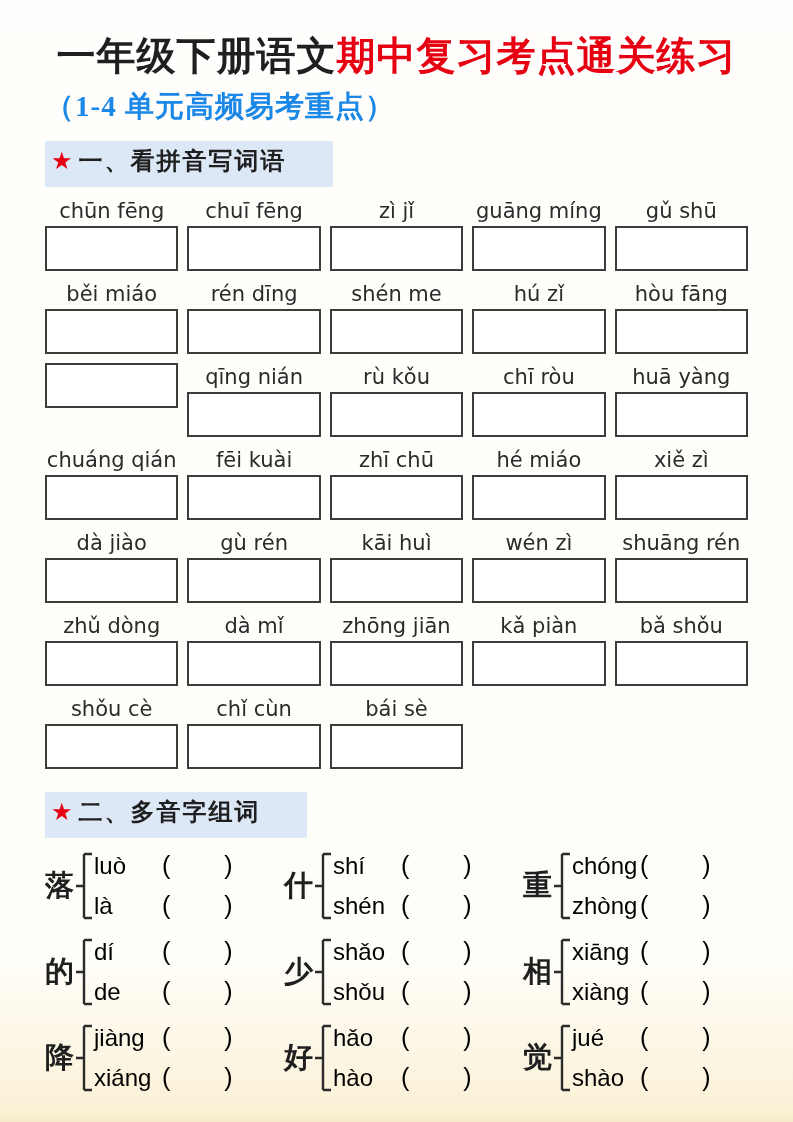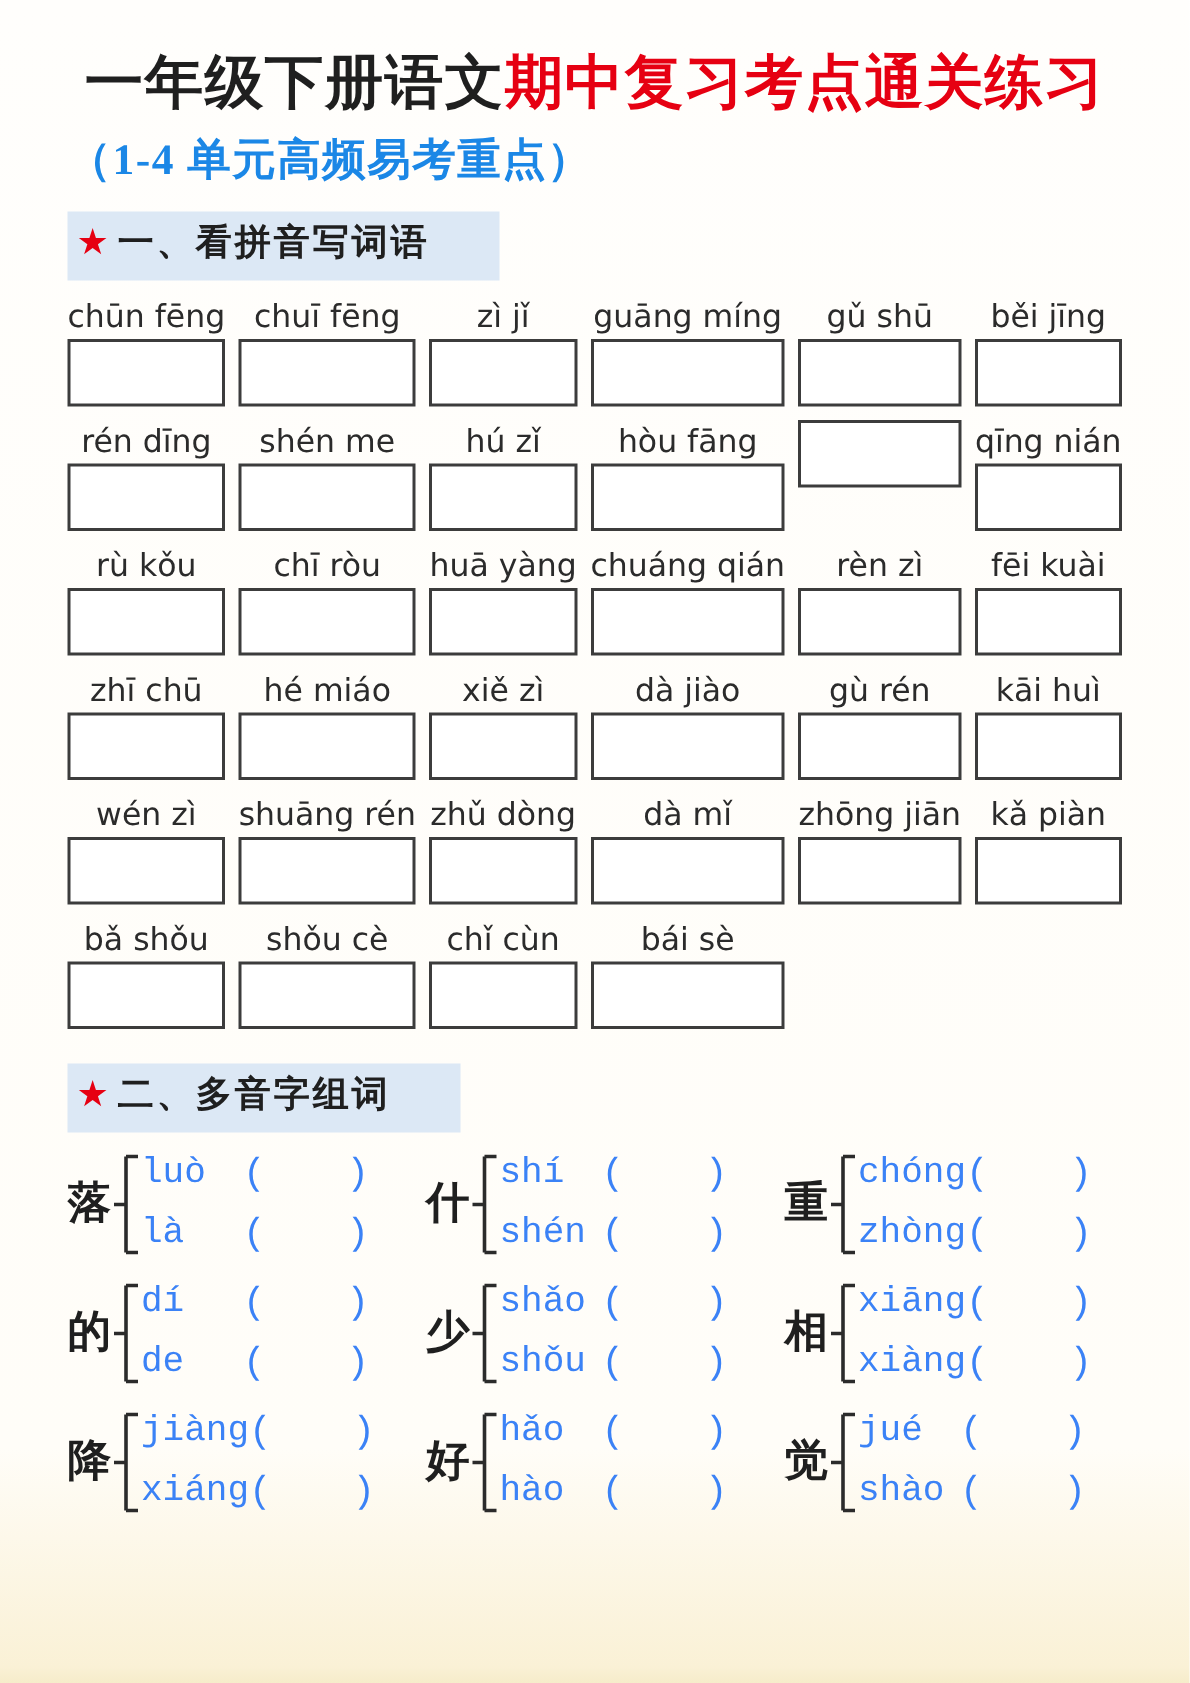--- a/index.html
+++ b/index.html
@@ -46,21 +46,21 @@
     padding:4px 46px 10px 6px;
     margin-top:14px;
     letter-spacing:2px;
   }
   .sec-head .star{color:var(--red);margin-right:4px;font-family:"DejaVu Sans",sans-serif;}
 
   
   .pinyin-grid{
     margin-top:10px;
     display:grid;
-    grid-template-columns:repeat(6,1fr);
+    grid-template-columns:repeat(5,1fr);
     column-gap:9px;
     row-gap:0;
   }
   .cell{margin-bottom:9px;}
   .py-label{
     text-align:center;
     font-family:"DejaVu Sans",sans-serif;
     font-size:21px;
     color:#2b2b2b;
     height:28px;
@@ -88,23 +88,23 @@
     font-weight:700;
     line-height:1;
     flex:0 0 auto;
   }
   .fork{flex:0 0 auto;margin:0 1px;}
   .readings{flex:1 1 auto;}
   .reading{
     display:flex;
     align-items:center;
     height:40px;
-    font-family:Liberation Mono, monospace;
+    font-family:Liberation Sans, sans-serif;
     font-size:24px;
-    color:#3b82f6;
+    color:#000000;
     white-space:nowrap;
   }
   .reading .py{min-width:68px;display:inline-block;}
   .reading .paren{font-size:25px;}
   .reading .blank{display:inline-block;width:54px;height:1px;}
 </style>
 </head>
 <body>
 
 <div class="page">
@@ -132,21 +132,21 @@
       </div>
       <div class="cell">
         <div class="py-label">guāng  míng</div>
         <div class="write-box"></div>
       </div>
       <div class="cell">
         <div class="py-label">gǔ shū</div>
         <div class="write-box"></div>
       </div>
       <div class="cell">
-        <div class="py-label">běi jīng</div>
+        <div class="py-label">běi miáo</div>
         <div class="write-box"></div>
       </div>
       <div class="cell">
         <div class="py-label">rén dīng</div>
         <div class="write-box"></div>
       </div>
       <div class="cell">
         <div class="py-label">shén me</div>
         <div class="write-box"></div>
       </div>
@@ -172,24 +172,20 @@
       <div class="cell">
         <div class="py-label">chī  ròu</div>
         <div class="write-box"></div>
       </div>
       <div class="cell">
         <div class="py-label">huā  yàng</div>
         <div class="write-box"></div>
       </div>
       <div class="cell">
         <div class="py-label">chuáng  qián</div>
-        <div class="write-box"></div>
-      </div>
-      <div class="cell">
-        <div class="py-label">rèn zì</div>
         <div class="write-box"></div>
       </div>
       <div class="cell">
         <div class="py-label">fēi kuài</div>
         <div class="write-box"></div>
       </div>
       <div class="cell">
         <div class="py-label">zhī  chū</div>
         <div class="write-box"></div>
       </div>

